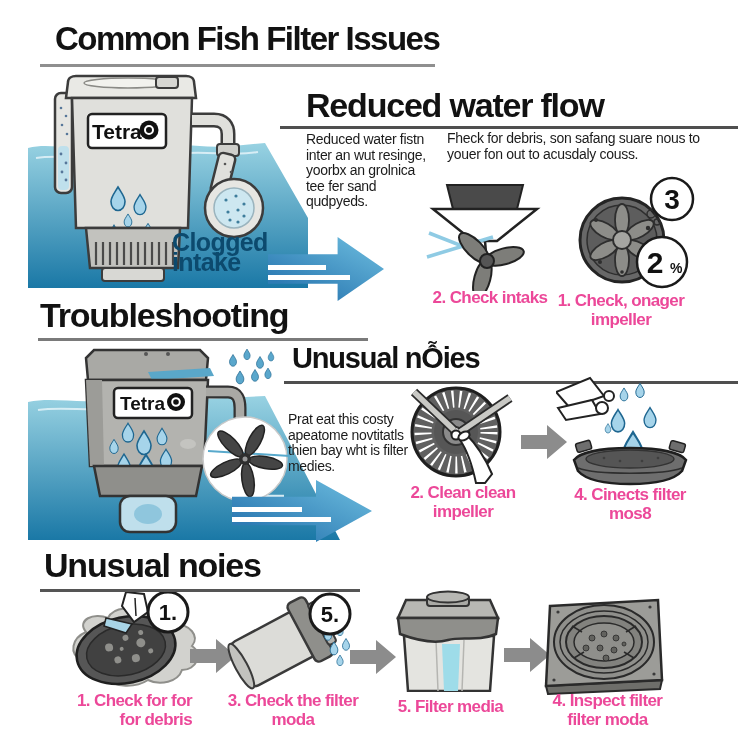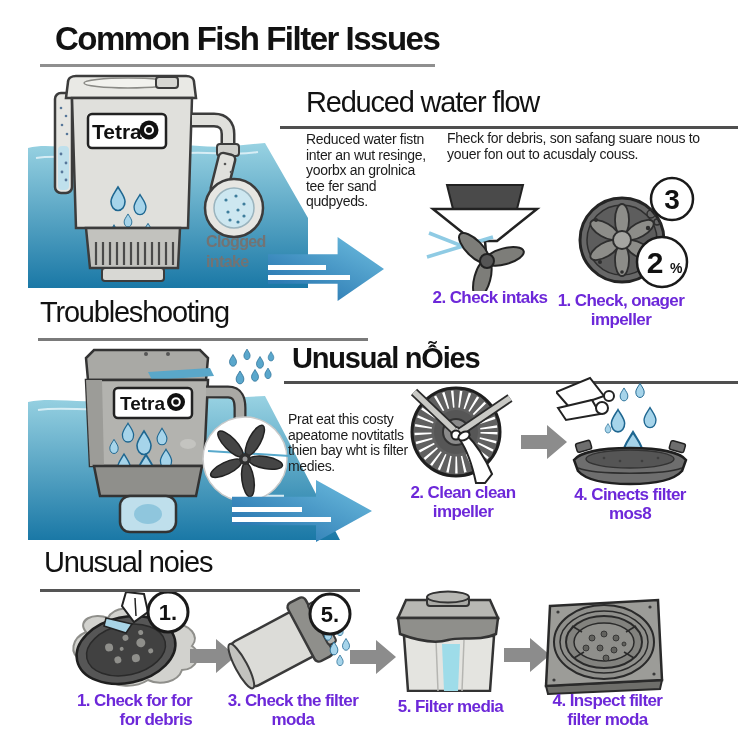--- a/index.html
+++ b/index.html
@@ -1,25 +1,25 @@
 <!DOCTYPE html>
 <html style="--heading_color: #121212; --water_top: #98d2e2; --water_bottom: #1a78a6; --arrow_blue_light: #6fbfe0; --arrow_blue_dark: #2e7cb4; --arrow_gray: #8c8c8c; --drop_blue: #a6d4ea;"><head>
 <meta charset="utf-8">
 <style>
   html,body{margin:0;padding:0;background:#fff;}
   .canvas{position:relative;width:740px;height:740px;background:#fff;overflow:hidden;
           font-family:"Liberation Sans", sans-serif;color:#151515;}
   .abs{position:absolute;}
   .h1{font-size:33px;font-weight:bold;letter-spacing:-1.5px;white-space:nowrap;color:var(--heading_color,#121212);margin-left:15px;}
-  .h2{font-size:29px;font-weight:normal;letter-spacing:-1.2px;white-space:nowrap;color:var(--heading_color,#121212);}
+  .h2{font-size:34px;font-weight:bold;letter-spacing:-1.2px;white-space:nowrap;color:var(--heading_color,#121212);}
   .h3{font-size:29px;font-weight:bold;letter-spacing:-1.2px;white-space:nowrap;color:var(--heading_color,#121212);}
   .rule{position:absolute;height:3px;background:#8a8a8a;}
   .para{font-weight:normal;font-size:14px;line-height:15.5px;letter-spacing:-0.3px;color:#1b1b1b;}
-  .cap{font-weight:bold;font-size:17px;line-height:18.5px;letter-spacing:-0.6px;color:#6d28d9;text-align:center;}
-  .label{font-weight:bold;font-size:16px;line-height:20px;letter-spacing:-0.6px;color:#737373;padding-left:34px;}
+  .cap{font-weight:bold;font-size:17px;line-height:18.5px;letter-spacing:-0.6px;color:#ec4899;text-align:center;}
+  .label{font-weight:bold;font-size:25px;line-height:20px;letter-spacing:-0.6px;color:#0c4a6e;}
   .drop{fill:var(--drop_blue,#a6d4ea);stroke:#1e6690;stroke-width:1.6;}
   .drop2{fill:#5aa7cc;stroke:#24688f;stroke-width:1.4;}
   .garrow{fill:var(--arrow_gray,#8c8c8c);}
   .blue-arrow{position:absolute;
     clip-path:polygon(0 27%,60% 27%,60% 0,100% 50%,60% 100%,60% 73%,0 73%);
     background:linear-gradient(205deg,var(--arrow_blue_light,#6fbfe0) 0%,var(--arrow_blue_dark,#2e7cb4) 80%);}
   .ba-s1{position:absolute;left:0;top:43%;width:50%;height:8%;background:#fff;}
   .ba-s2{position:absolute;left:0;top:59%;width:71%;height:8%;background:#fff;}
   svg text{font-family:"Liberation Sans", sans-serif;}
 </style>

